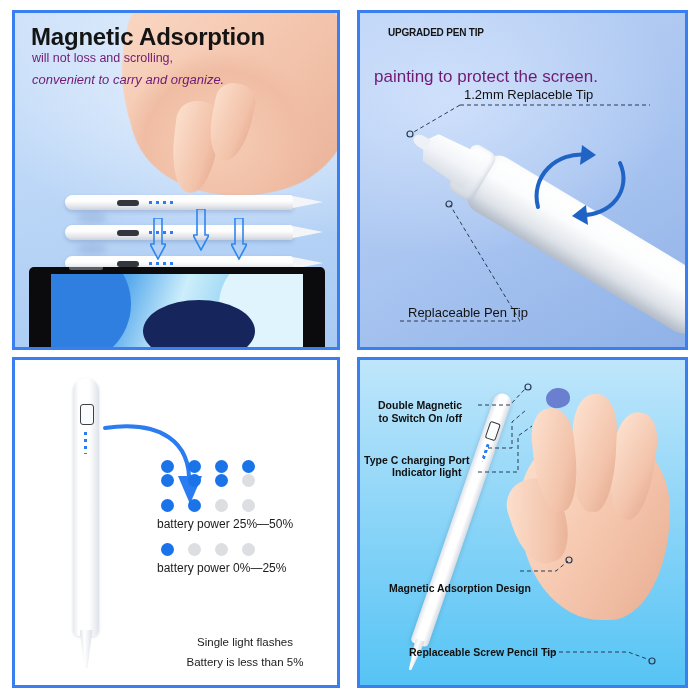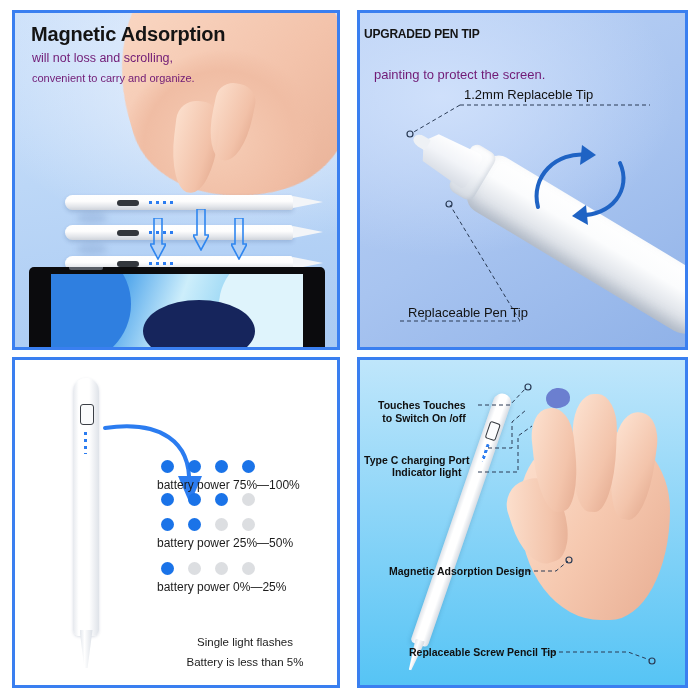--- a/index.html
+++ b/index.html
@@ -60,27 +60,27 @@
     color: #141414;
     letter-spacing: -0.2px;
     white-space: nowrap;
   }
   .subline {
     position: absolute;
     color: #701a75;
     white-space: nowrap;
   }
 
-  #magnetic-title { left: 16px; top: 10px;  font-size: 20px; }
+  #magnetic-title { left: 16px; top: 10px;  font-size: 24px; }
   #magnetic-sub1  { left: 17px; top: 38px;  font-size: 12.5px; }
-  #magnetic-sub2  { left: 17px; top: 59px;  font-size: 11px; }
-
-  #pentip-title   { left: 4px; top: 14px;  font-size: 12px; }
+  #magnetic-sub2  { left: 17px; top: 59px;  font-size: 13px; font-style: italic; }
+
+  #pentip-title   { left: 28px; top: 14px;  font-size: 10px; }
   #pentip-sub1    { left: 14px; top: 36px;  font-size: 12.5px; }
-  #pentip-sub2    { left: 14px; top: 54px;  font-size: 13px; }
+  #pentip-sub2    { left: 14px; top: 54px;  font-size: 17px; }
 
   
   .hand-top {
     position: absolute;
     left: 105px; top: -70px;
     width: 230px; height: 255px;
     background:
       radial-gradient(ellipse 60% 50% at 35% 75%, #f6cdb6 0%, #f0bda4 55%, rgba(240,189,164,0) 72%),
       linear-gradient(150deg, #fbdcc9 0%, #f3c3ab 60%, #e8b197 100%);
     border-radius: 52% 40% 46% 60% / 60% 55% 44% 40%;
@@ -360,21 +360,21 @@
     position: absolute;
     color: #101010;
     font-weight: bold;
     font-size: 10.5px;
     white-space: nowrap;
     line-height: 1.25;
   }
   #hl-double  { left: 18px;  top: 39px;  text-align: right; }
   #hl-typec   { left: 4px;   top: 94px; }
   #hl-ind     { left: 32px;  top: 106px; }
-  #hl-magnet  { left: 29px;  top: 205px; text-align: center; }
+  #hl-magnet  { left: 29px;  top: 222px; text-align: center; }
   #hl-screw   { left: 49px;  top: 286px; }
 </style>
 </head>
 <body>
 
 <div class="grid">
 
   <div class="panel" id="panel-magnetic">
     <div class="bg-magnetic"></div>
 
@@ -474,21 +474,20 @@
 
     <div class="battery-legend">
 
       <div class="bat-row">
         <div class="dots">
           <span class="dot on"></span>
           <span class="dot on"></span>
           <span class="dot on"></span>
           <span class="dot on"></span>
         </div>
-        <p class="bat-caption">battery power 75%—100%</p>
       </div>
 
       <div class="bat-row">
         <div class="dots">
           <span class="dot on"></span>
           <span class="dot on"></span>
           <span class="dot on"></span>
           <span class="dot off"></span>
         </div>
       </div>
@@ -546,21 +545,21 @@
       <polyline points="128,88 152,88 152,62 166,50" fill="none" stroke="#2a3b55" stroke-width="1" stroke-dasharray="4 3"></polyline>
       <polyline points="118,112 158,112 158,76 172,66" fill="none" stroke="#2a3b55" stroke-width="1" stroke-dasharray="4 3"></polyline>
       <polyline points="160,211 196,211 208,201" fill="none" stroke="#2a3b55" stroke-width="1" stroke-dasharray="4 3"></polyline>
       <polyline points="185,292 268,292 290,300" fill="none" stroke="#2a3b55" stroke-width="1" stroke-dasharray="4 3"></polyline>
       <circle cx="168" cy="27" r="3" fill="none" stroke="#2a3b55" stroke-width="1.2"></circle>
       <circle cx="209" cy="200" r="3" fill="none" stroke="#2a3b55" stroke-width="1.2"></circle>
       <circle cx="292" cy="301" r="3" fill="none" stroke="#2a3b55" stroke-width="1.2"></circle>
     </svg>
 
     <div class="hold-label" id="hl-double">
-      <div>Touches Touches</div>
+      <div>Double Magnetic</div>
       <div>to Switch On /off</div>
     </div>
     <div class="hold-label" id="hl-typec">Type C charging Port</div>
     <div class="hold-label" id="hl-ind">Indicator light</div>
     <div class="hold-label" id="hl-magnet">Magnetic Adsorption Design</div>
     <div class="hold-label" id="hl-screw">Replaceable Screw Pencil Tip</div>
   </div>
 
 </div>
 

